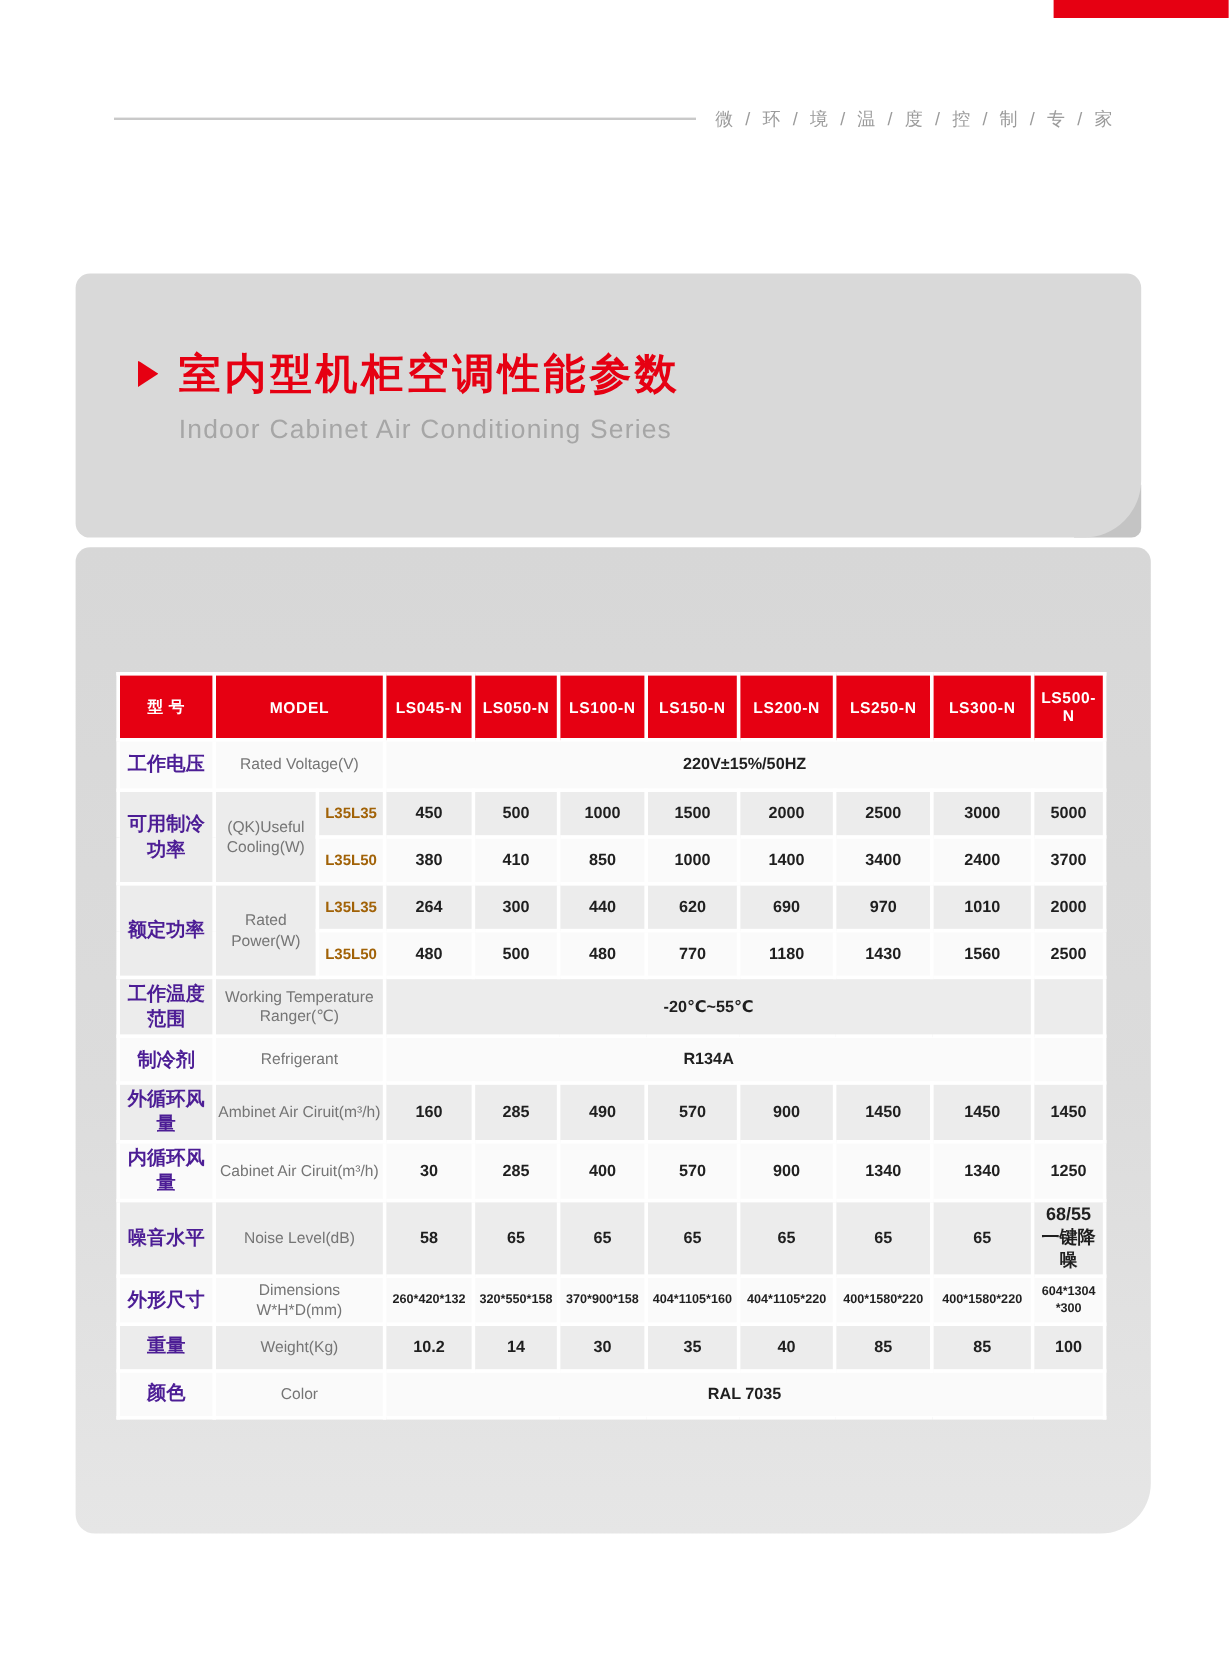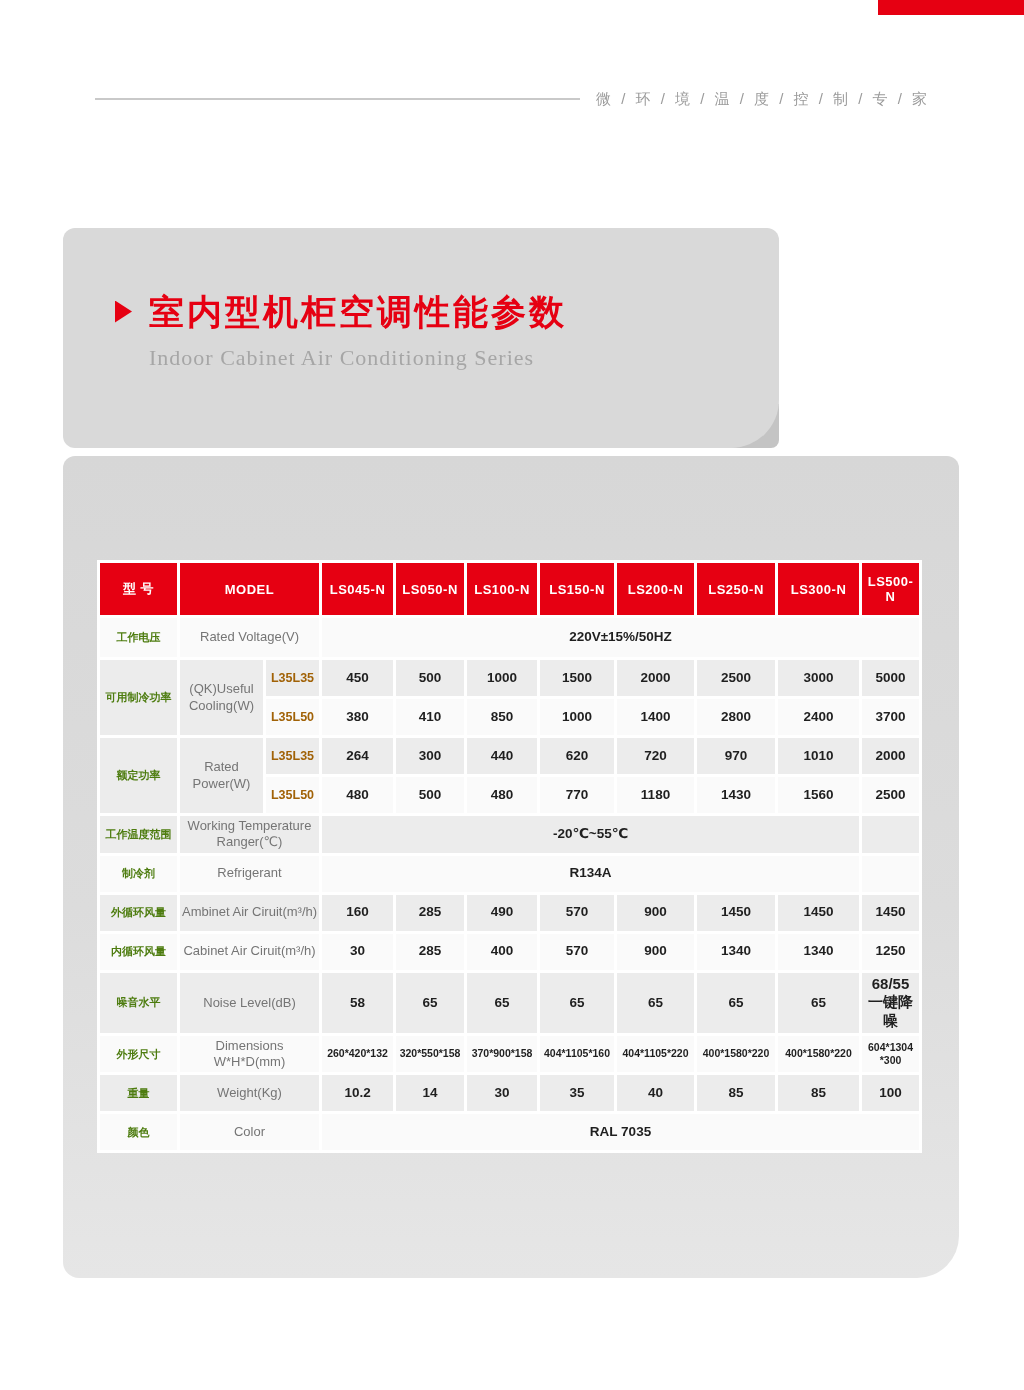--- a/index.html
+++ b/index.html
@@ -8,44 +8,44 @@
     font-family:"Liberation Sans","DejaVu Sans",sans-serif;overflow:hidden;
   }
   
   .topbar{position:absolute;top:0;right:0;width:146px;height:15px;background:#e60012;}
   
   .tagline-row{position:absolute;left:95px;top:88px;width:835px;height:22px;
     display:flex;align-items:center;}
   .tagline-line{flex:1;height:2px;background:#c9c9c9;margin-right:16px;}
   .tagline-text{color:#9b9b9b;font-size:15px;letter-spacing:3px;white-space:nowrap;}
   
-  .card1-wrap{position:absolute;left:63px;top:228px;width:716px;height:220px;}
+  .card1-wrap{position:absolute;left:63px;top:228px;width:888px;height:220px;}
   .card1-wrap::after{content:'';position:absolute;right:0;bottom:0;width:56px;height:44px;
     background:#c4c4c4;border-bottom-right-radius:8px;}
   .card1{position:absolute;inset:0;background:#d9d9d9;z-index:1;
     border-radius:12px 12px 48px 12px;padding:66px 0 0 52px;box-sizing:border-box;}
   .title-line{display:flex;align-items:center;}
   .title-bullet{width:17px;height:22px;background:#e60012;margin-right:17px;
     clip-path:polygon(0 0,100% 50%,0 100%);}
   .page-title{color:#e60012;font-size:35px;font-weight:bold;letter-spacing:3px;line-height:1;}
-  .page-subtitle{color:#a6a6a6;font-size:22px;margin:16px 0 0 34px;letter-spacing:1px;font-family:Liberation Serif, serif;}
+  .page-subtitle{color:#a6a6a6;font-size:22px;margin:16px 0 0 34px;letter-spacing:1px;}
   
   .card2{position:absolute;left:63px;top:456px;width:896px;height:822px;
     background:linear-gradient(180deg,#d7d7d7 0%,#dcdcdc 55%,#e6e6e6 100%);
     border-radius:12px 12px 42px 16px;box-sizing:border-box;padding:104px 0 0 34px;}
   table.spec{border-collapse:collapse;table-layout:fixed;width:822px;padding-left:16px;}
   table.spec td,table.spec th{border:3px solid #ffffff;text-align:center;vertical-align:middle;
     padding:2px 1px;white-space:pre-line;word-wrap:break-word;}
   tr.head-row th{background:#e60012;color:#ffffff;font-size:13px;font-weight:bold;height:48px;
     letter-spacing:0.5px;}
   tr.data-row{height:39px;}
   tr.first-data{height:42px;}
   .row-light td{background:#fafafa;}
   .row-shaded td{background:#ececec;}
-  td.cell-cn{color:#4d7c0f;font-size:11px;font-weight:600;}
+  td.cell-cn{color:#4c1d95;font-size:16px;font-weight:600;}
   td.cell-en{color:#757575;font-size:13px;line-height:1.25;margin-left:11px;}
   td.cell-sub{color:#a16207;font-size:12.5px;font-weight:600;}
   td.cell-val{color:#1f1f1f;font-size:13.5px;font-weight:600;line-height:1.2;}
   td.cell-dim{color:#1f1f1f;font-size:10.5px;font-weight:600;line-height:1.25;}
   td.cell-small{font-size:15px;line-height:1.25;}
 </style>
 </head>
 <body>
 
 <div class="topbar"></div>
@@ -113,33 +113,33 @@
           <td class="cell-val">3000</td>
           <td class="cell-val">5000</td>
         </tr>
         <tr class="data-row row-light">
           <td class="cell-sub">L35L50</td>
           <td class="cell-val">380</td>
           <td class="cell-val">410</td>
           <td class="cell-val">850</td>
           <td class="cell-val">1000</td>
           <td class="cell-val">1400</td>
-          <td class="cell-val">2800</td>
+          <td class="cell-val">3400</td>
           <td class="cell-val">2400</td>
           <td class="cell-val">3700</td>
         </tr>
         <tr class="data-row row-shaded">
           <td rowspan="2" class="cell-cn">额定功率</td>
           <td rowspan="2" class="cell-en">Rated Power(W)</td>
           <td class="cell-sub">L35L35</td>
           <td class="cell-val">264</td>
           <td class="cell-val">300</td>
           <td class="cell-val">440</td>
           <td class="cell-val">620</td>
-          <td class="cell-val">720</td>
+          <td class="cell-val">690</td>
           <td class="cell-val">970</td>
           <td class="cell-val">1010</td>
           <td class="cell-val">2000</td>
         </tr>
         <tr class="data-row row-light">
           <td class="cell-sub">L35L50</td>
           <td class="cell-val">480</td>
           <td class="cell-val">500</td>
           <td class="cell-val">480</td>
           <td class="cell-val">770</td>

